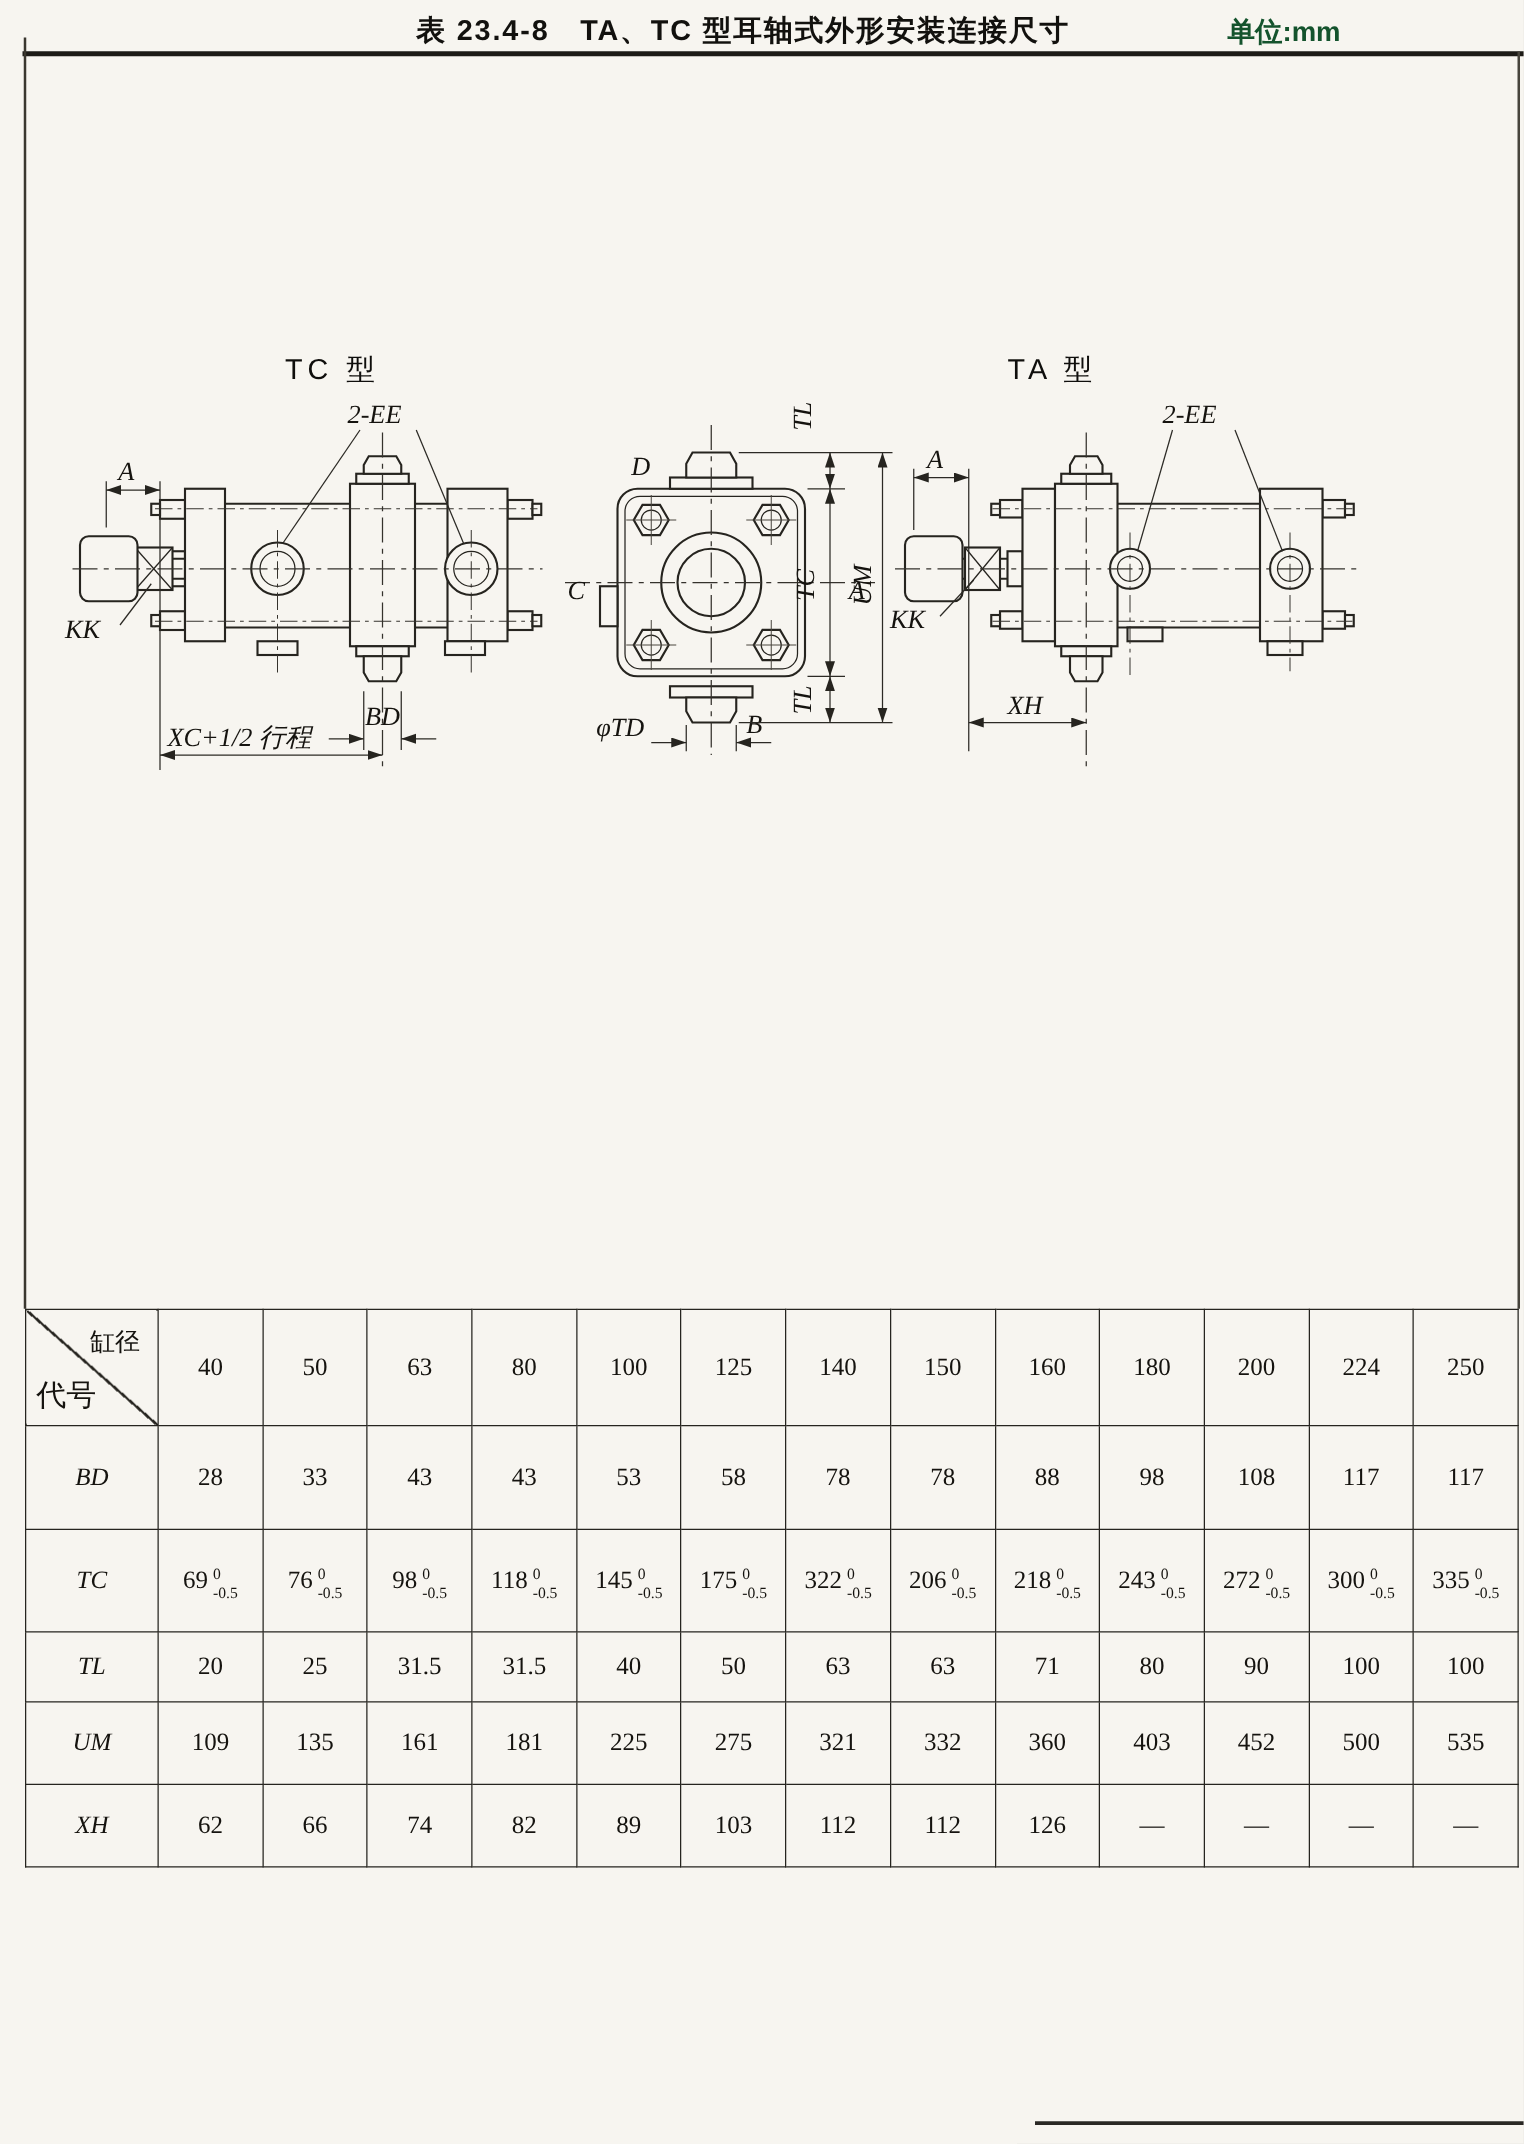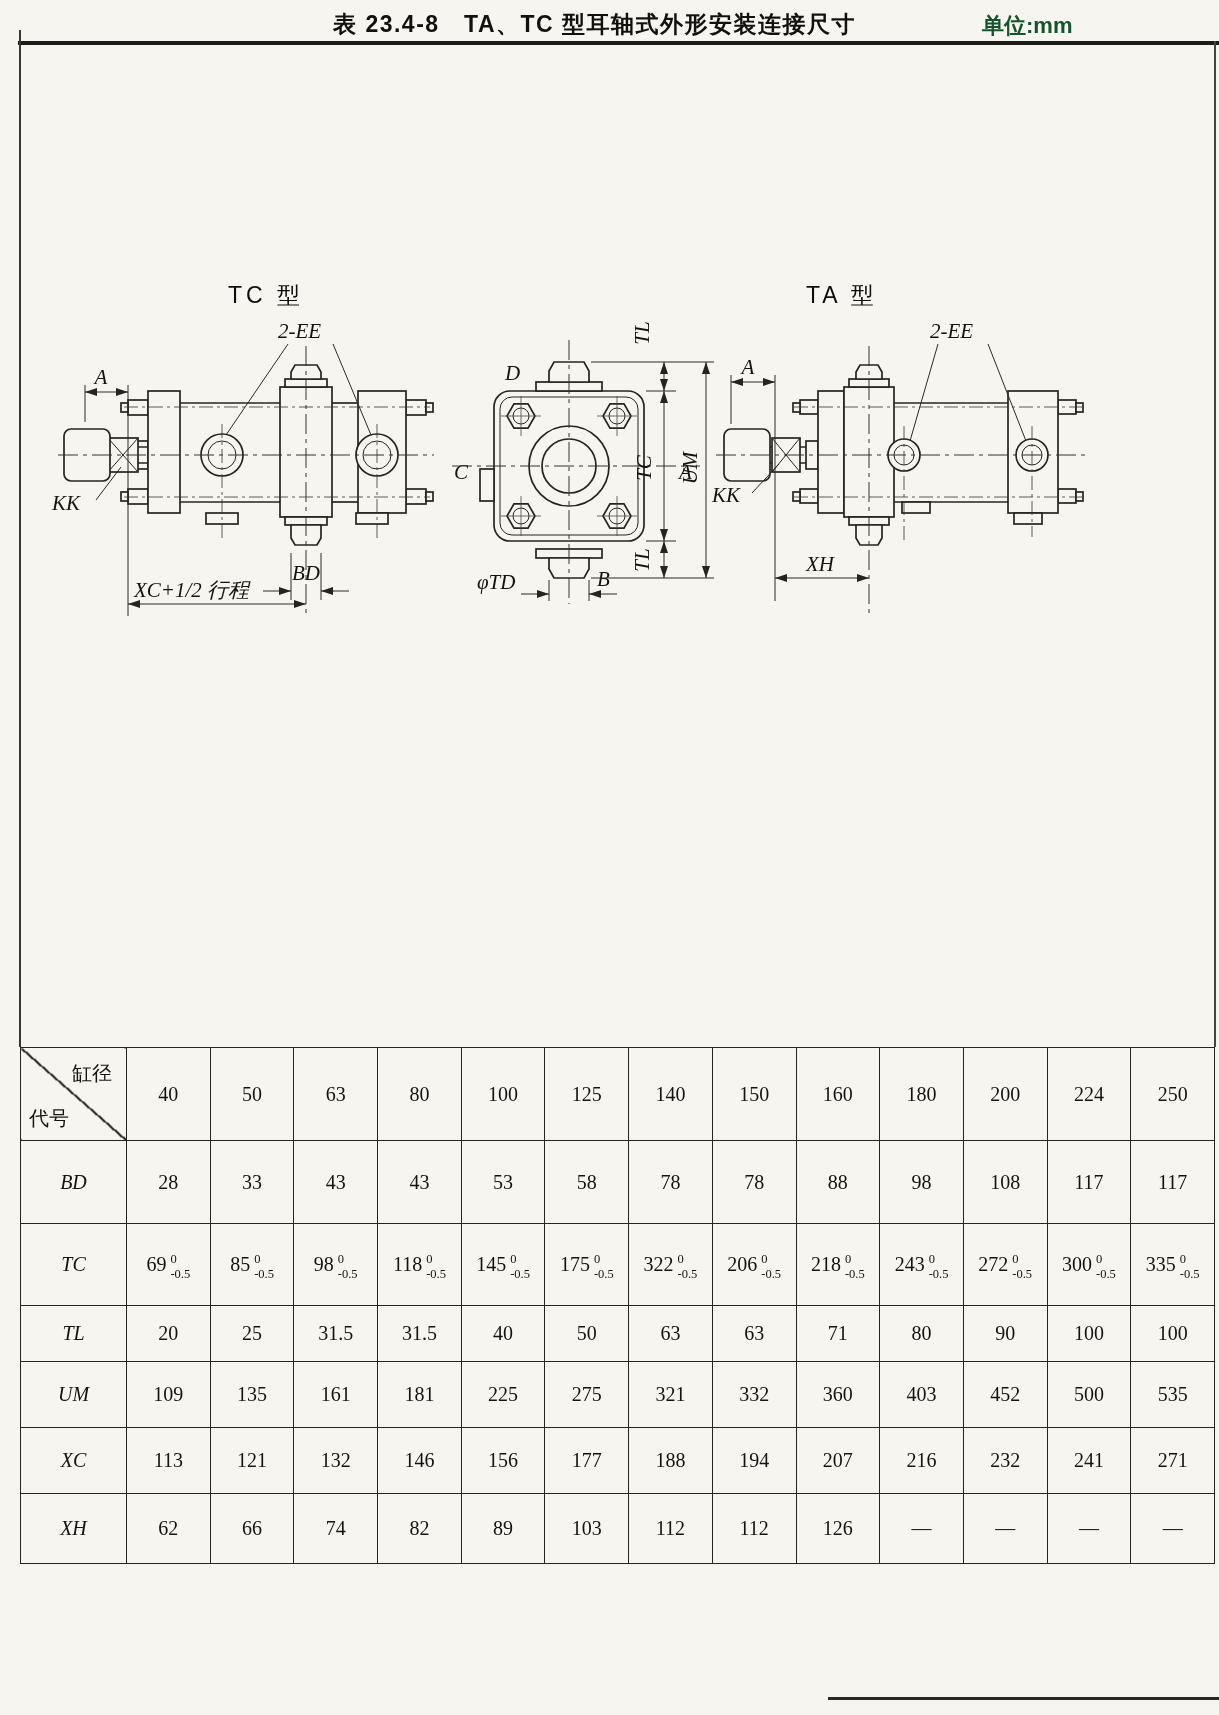--- a/index.html
+++ b/index.html
@@ -32,21 +32,21 @@
   #dim-table tr:nth-child(3){height:82px;}
   #dim-table tr:nth-child(4){height:56px;}
   #dim-table tr:nth-child(5){height:66px;}
   #dim-table tr:nth-child(6){height:66px;}
   #dim-table tr:nth-child(7){height:70px;}
   #dim-table tr:nth-child(8){height:70px;}
   #dim-table tr:nth-child(9){height:36px;}
   .rowlab{font-style:italic;font-size:20px;}
   .corner-cell{position:relative;background:linear-gradient(to top right,transparent calc(50% - 1px),#26241f calc(50% - 1px) calc(50% + 1px),transparent calc(50% + 1px));}
   .c-tr{position:absolute;top:12px;right:14px;font-family:"Liberation Sans",sans-serif;font-size:20px;}
-  .c-bl{position:absolute;bottom:8px;left:8px;font-family:Liberation Sans, sans-serif;font-size:20px;}
+  .c-bl{position:absolute;bottom:8px;left:8px;font-family:Liberation Sans, sans-serif;font-size:24px;}
   .tolwrap{display:inline-flex;align-items:center;gap:4px;}
   .tmain{font-size:20px;}
   .tstack{display:inline-flex;flex-direction:column;font-size:12.5px;line-height:1.15;text-align:left;transform:translateY(2px);}
   .note-cell{text-align:left !important;font-family:"Liberation Sans",sans-serif;font-size:19px;padding-left:14px !important;}
 </style>
 </head>
 <body>
 
 <div class="page">
 
@@ -297,21 +297,21 @@
           <tr class="data-row">
             <td class="rowlab">TC</td>
             <td class="val"><span class="tolwrap">
                 <span class="tmain">69</span>
                 <span class="tstack">
                   <span class="tsup">0</span>
                   <span class="tsub">-0.5</span>
                 </span>
               </span></td>
             <td class="val"><span class="tolwrap">
-                <span class="tmain">85</span>
+                <span class="tmain">76</span>
                 <span class="tstack">
                   <span class="tsup">0</span>
                   <span class="tsub">-0.5</span>
                 </span>
               </span></td>
             <td class="val"><span class="tolwrap">
                 <span class="tmain">98</span>
                 <span class="tstack">
                   <span class="tsup">0</span>
                   <span class="tsub">-0.5</span>
@@ -414,36 +414,20 @@
             <td class="val">275</td>
             <td class="val">321</td>
             <td class="val">332</td>
             <td class="val">360</td>
             <td class="val">403</td>
             <td class="val">452</td>
             <td class="val">500</td>
             <td class="val">535</td>
           </tr>
           <tr class="data-row">
-            <td class="rowlab">XC</td>
-            <td class="val">113</td>
-            <td class="val">121</td>
-            <td class="val">132</td>
-            <td class="val">146</td>
-            <td class="val">156</td>
-            <td class="val">177</td>
-            <td class="val">188</td>
-            <td class="val">194</td>
-            <td class="val">207</td>
-            <td class="val">216</td>
-            <td class="val">232</td>
-            <td class="val">241</td>
-            <td class="val">271</td>
-          </tr>
-          <tr class="data-row">
             <td class="rowlab">XH</td>
             <td class="val">62</td>
             <td class="val">66</td>
             <td class="val">74</td>
             <td class="val">82</td>
             <td class="val">89</td>
             <td class="val">103</td>
             <td class="val">112</td>
             <td class="val">112</td>
             <td class="val">126</td>

